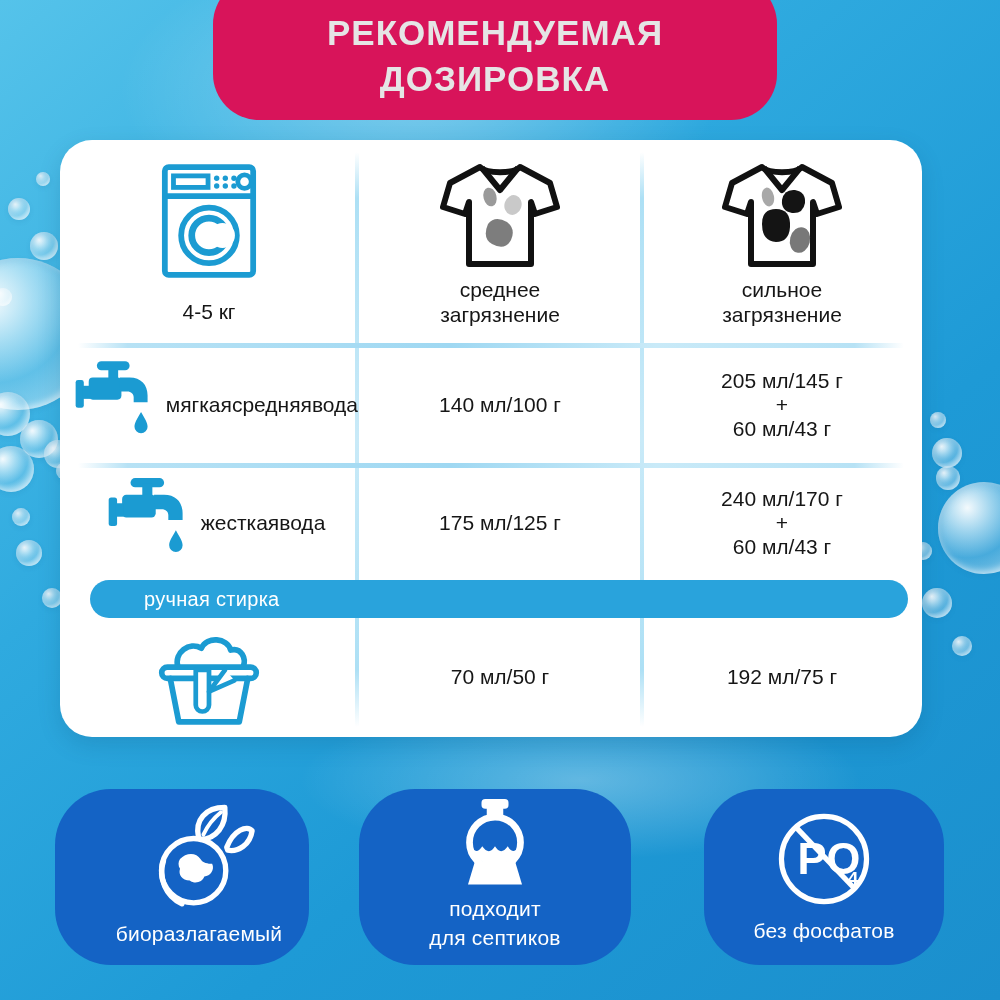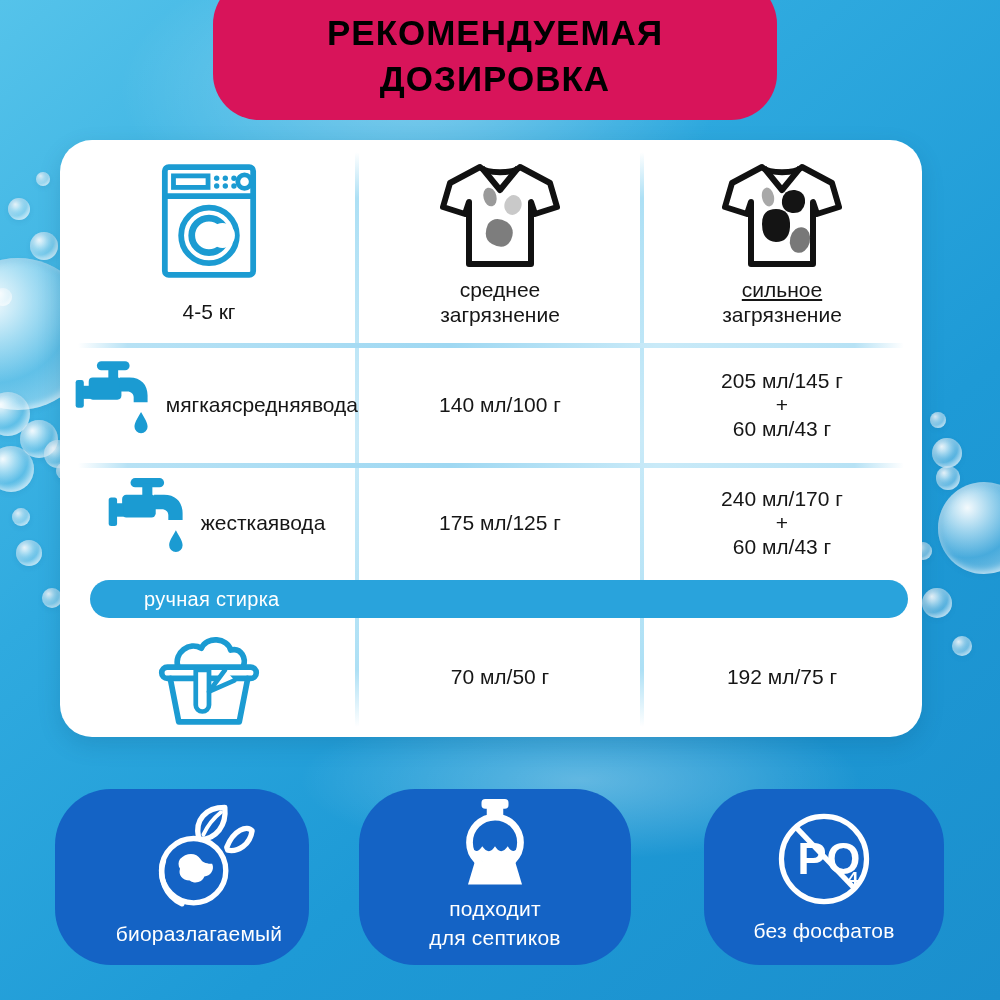--- a/index.html
+++ b/index.html
@@ -10,21 +10,21 @@
   .glow.g1{left:120px;top:-60px;width:600px;height:300px;background:radial-gradient(closest-side,rgba(255,255,255,.35),rgba(255,255,255,0));}
   .glow.g2{left:300px;top:700px;width:560px;height:160px;background:radial-gradient(closest-side,rgba(255,255,255,.30),rgba(255,255,255,0));}
 
   .bubble{position:absolute;border-radius:50%;
     background:radial-gradient(circle at 32% 28%,rgba(255,255,255,.95) 0%,rgba(235,248,253,.6) 28%,rgba(200,230,245,.25) 55%,rgba(255,255,255,.55) 100%);
     box-shadow:inset -2px -3px 6px rgba(255,255,255,.55),inset 2px 3px 6px rgba(110,175,215,.30),0 2px 5px rgba(30,110,160,.12);}
 
   
   .banner{position:absolute;left:213px;top:-22px;width:564px;height:142px;border-radius:46px;
     background:#D8145A;display:flex;flex-direction:column;align-items:center;justify-content:center;padding-top:14px;box-sizing:border-box;}
-  .banner .t{color:#000000;font-weight:bold;font-size:35px;line-height:46px;letter-spacing:1px;text-align:center;}
+  .banner .t{color:#e5e5e5;font-weight:bold;font-size:35px;line-height:46px;letter-spacing:1px;text-align:center;}
 
   
   .card{position:absolute;left:60px;top:140px;width:862px;height:597px;background:#fff;border-radius:32px;
     box-shadow:0 8px 22px rgba(10,70,110,.18);}
 
   .vdiv{position:absolute;top:12px;width:4px;height:575px;border-radius:3px;
     background:linear-gradient(180deg,rgba(173,224,245,0) 0%,#ADE0F5 8%,#C9EAF8 50%,#ADE0F5 90%,rgba(173,224,245,0) 100%);}
   .hdiv{position:absolute;left:18px;width:826px;height:5px;border-radius:3px;
     background:linear-gradient(90deg,rgba(173,224,245,0) 0%,#B7E2F5 6%,#9FD8F2 45%,#C9EAF8 70%,#B7E2F5 94%,rgba(173,224,245,0) 100%);}
 
@@ -128,21 +128,21 @@
       <svg width="120" height="112" viewBox="0 0 120 110" fill="#fff" stroke="#111" stroke-width="6" stroke-linejoin="round">
         <path d="M40,7 C47,14 73,14 80,7 L110,23 L117,47 L95,54 L91,42 L91,104 L29,104 L29,42 L25,54 L3,47 L10,23 Z"></path>
         <path d="M42,8 L60,30 L78,8" fill="none"></path>
         <g stroke="none">
           <ellipse cx="46" cy="37" rx="6" ry="9.5" fill="#a8a8a8" transform="rotate(-12 46 37)"></ellipse>
           <path d="M60,40 q2,-11 13,-10 q11,2 10,13 q-2,11 -13,10 q-11,-2 -10,-13 z" fill="#141414"></path>
           <path d="M40,64 q0,-15 14,-15 q15,0 14,18 q-1,15 -14,15 q-14,-1 -14,-18 z" fill="#141414"></path>
           <ellipse cx="78" cy="80" rx="10" ry="13" fill="#787878" transform="rotate(14 78 80)"></ellipse>
         </g>
       </svg>
-      <div class="lbl" style="margin-top:6px;text-decoration:underline;">сильное</div>
+      <div class="lbl" style="margin-top:6px;">сильное</div>
       <div class="lbl">загрязнение</div>
     </div>
 
     <div class="rowflex" style="left:14px;top:206px;width:284px;height:118px;">
       <svg width="84" height="98" viewBox="0 0 100 115" fill="#1B9BD2">
         <rect x="28" y="4" width="40" height="11" rx="5.5"></rect>
         <rect x="42" y="10" width="12" height="16"></rect>
         <rect x="18" y="24" width="40" height="27" rx="5"></rect>
         <rect x="2" y="27" width="10" height="34" rx="3"></rect>
         <rect x="10" y="34" width="10" height="16"></rect>

